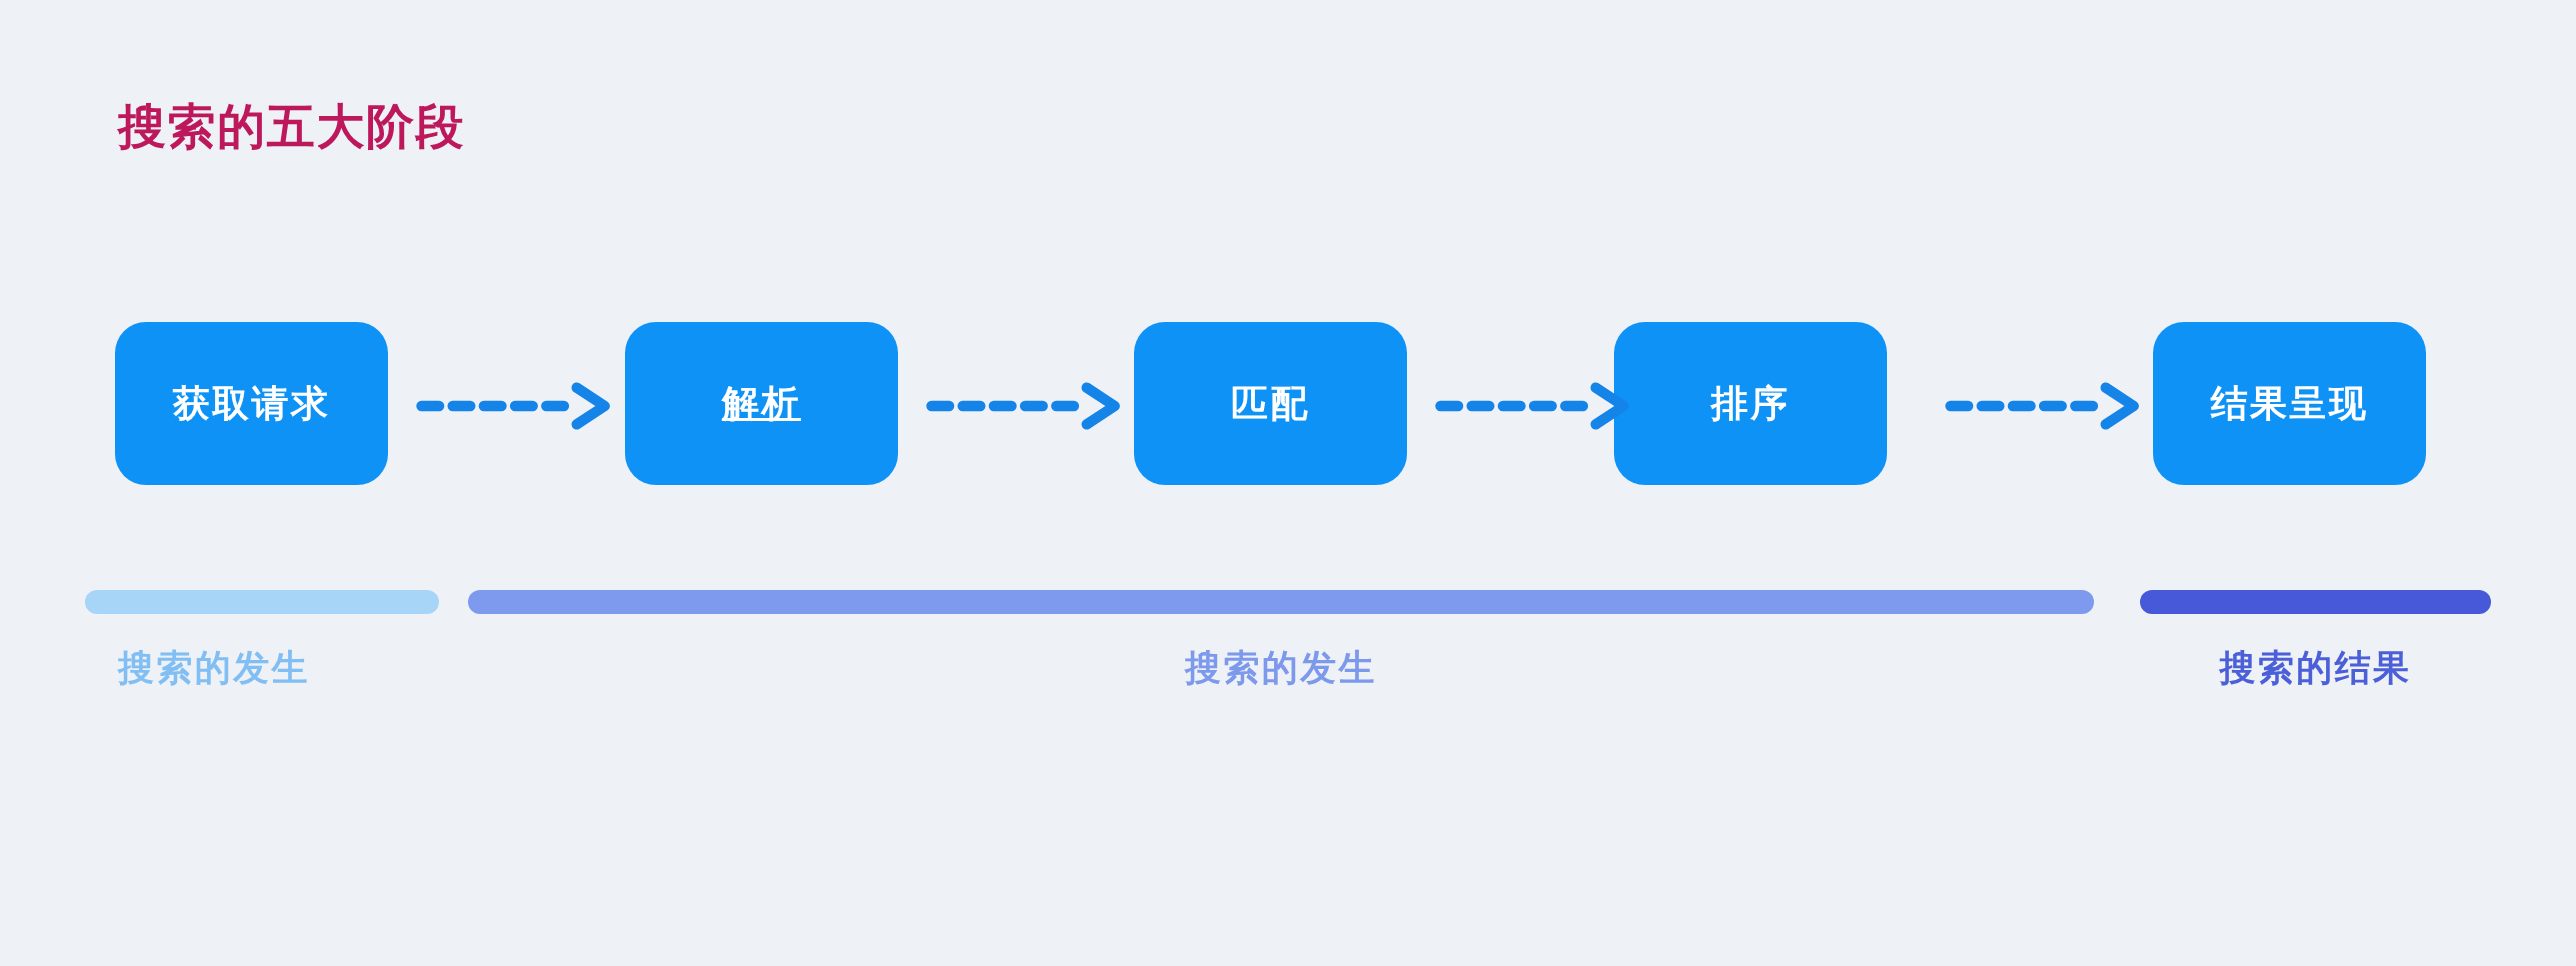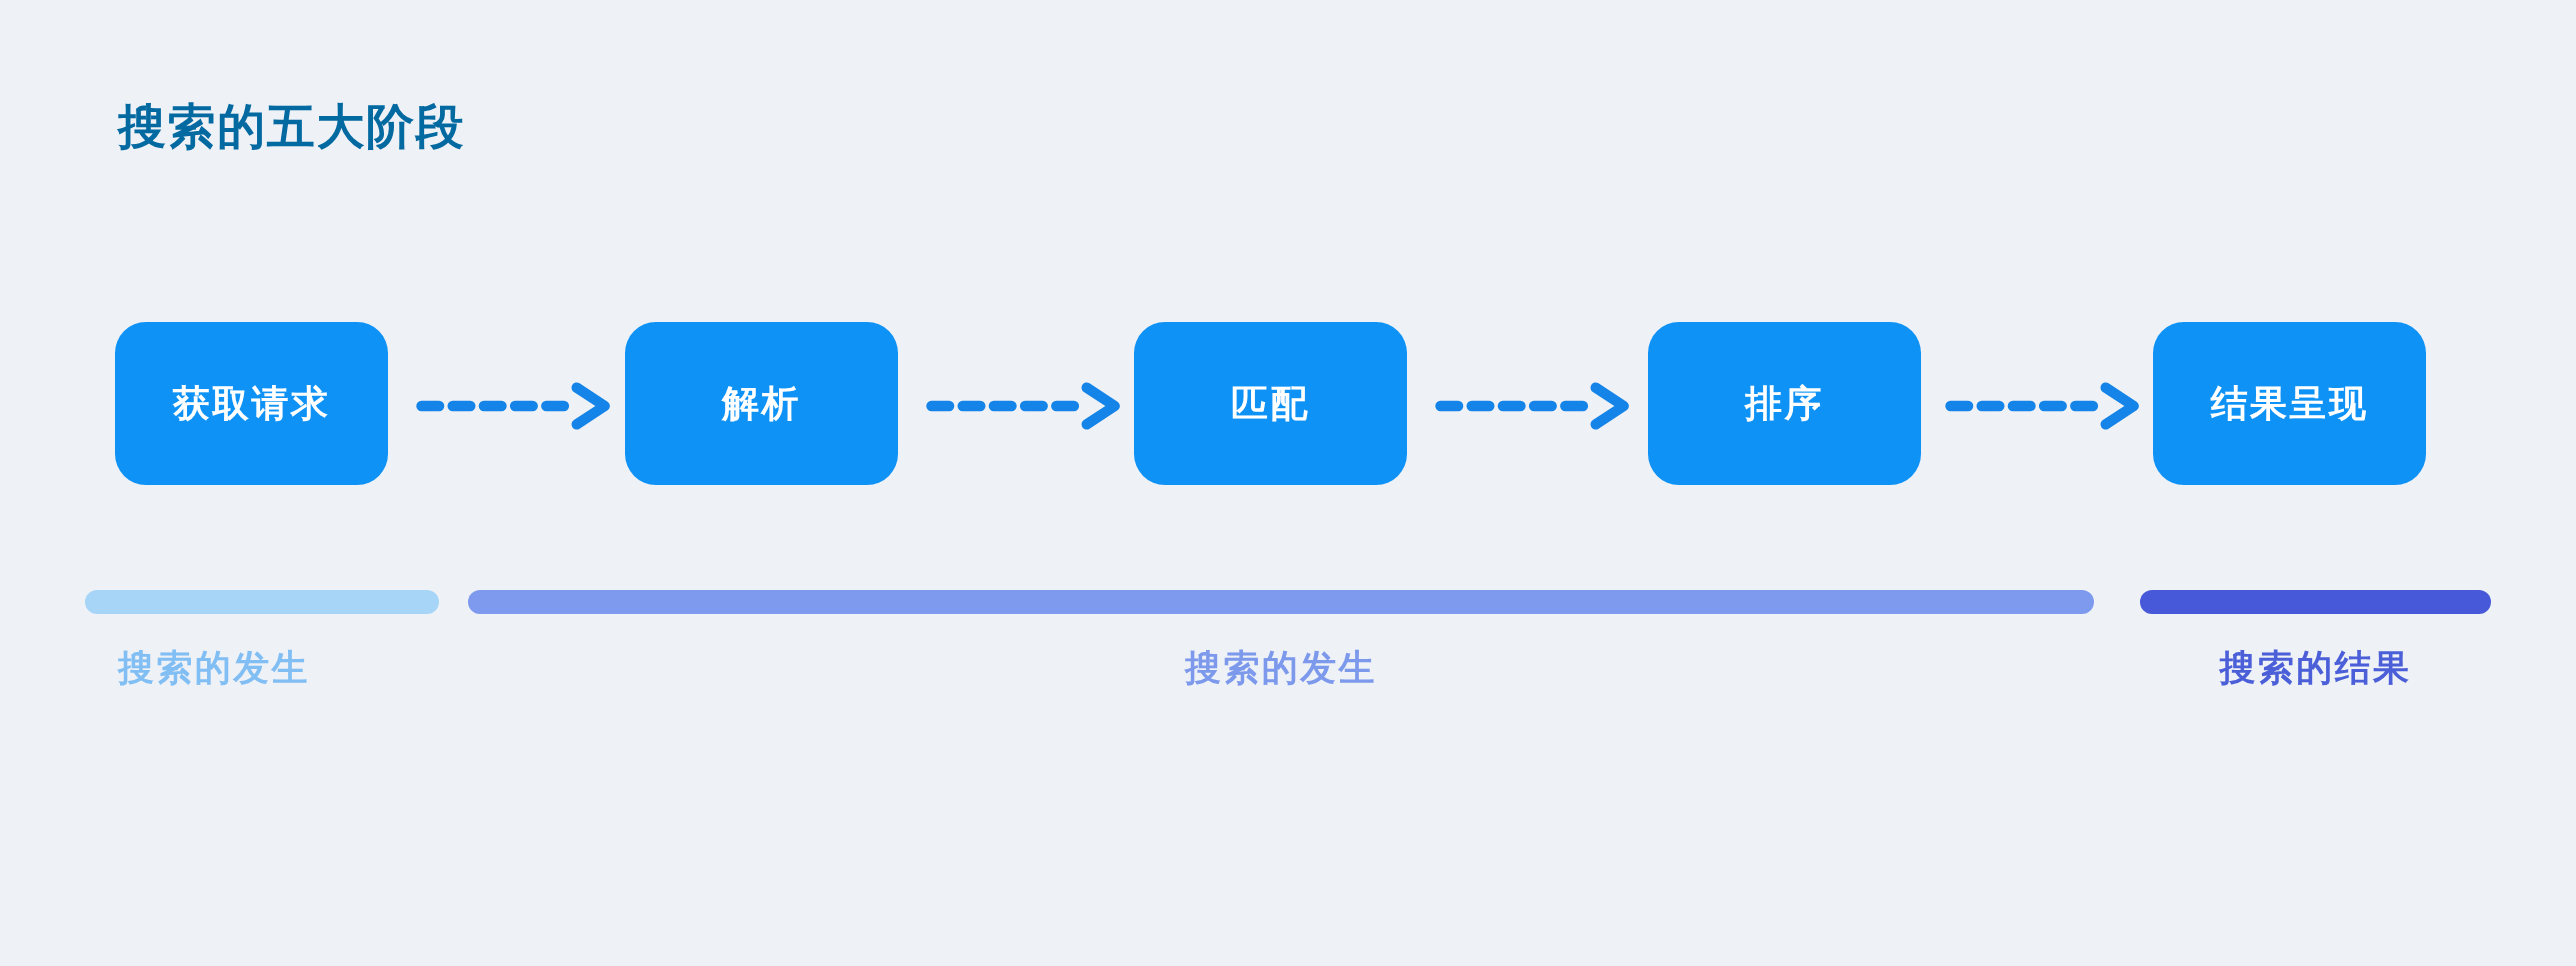--- a/index.html
+++ b/index.html
@@ -34,21 +34,21 @@
     justify-content: center;
   }
   .stage-box .label {
     font-size: 37px;
     font-weight: 700;
     letter-spacing: 2.4px;
   }
   .box-1 { left: 115px; }
   .box-2 { left: 625px; }
   .box-3 { left: 1134px; }
-  .box-4 { left: 1648px; border-radius: 31px; }
+  .box-4 { left: 1614px; border-radius: 31px; }
   .box-5 { left: 2153px; }
   .flow-arrow {
     position: absolute;
     top: 378px;
     width: 201px;
     height: 56px;
   }
   .arrow-1 { left: 413px; }
   .arrow-2 { left: 923px; }
   .arrow-3 { left: 1432px; }
@@ -76,27 +76,27 @@
   }
   .plabel-1 { left: 118px; }
   .plabel-2 { left: 468px;  width: 1626px; text-align: center; }
   .plabel-3 { left: 2140px; width: 351px;  text-align: center; }
 </style>
 </head>
 <body>
 
 <div class="canvas" style="background-color: rgb(238, 241, 246);">
 
-  <div class="page-title" style="color: #0369a1; font-family: Liberation Serif, serif;">搜索的五大阶段</div>
+  <div class="page-title" style="color: #be185d; font-family: Liberation Serif, serif;">搜索的五大阶段</div>
 
   <div class="stage-box box-1" style="background-color: rgb(14, 146, 246);">
     <span class="label" style="color: rgb(255, 255, 255);">获取请求</span>
   </div>
   <div class="stage-box box-2" style="background-color: rgb(14, 146, 246);">
-    <span class="label" style="color: rgb(255, 255, 255);">解析</span>
+    <span class="label" style="color: rgb(255, 255, 255); text-decoration: underline;">解析</span>
   </div>
   <div class="stage-box box-3" style="background-color: rgb(14, 146, 246);">
     <span class="label" style="color: rgb(255, 255, 255);">匹配</span>
   </div>
   <div class="stage-box box-4" style="background-color: rgb(14, 146, 246);">
     <span class="label" style="color: rgb(255, 255, 255);">排序</span>
   </div>
   <div class="stage-box box-5" style="background-color: rgb(14, 146, 246);">
     <span class="label" style="color: rgb(255, 255, 255);">结果呈现</span>
   </div>

